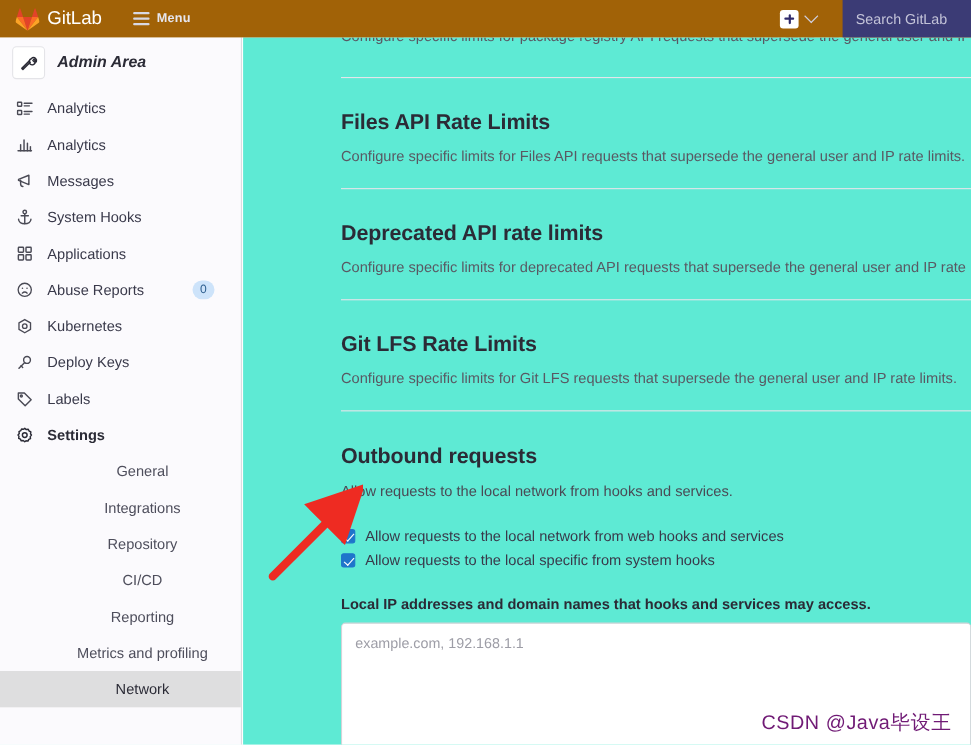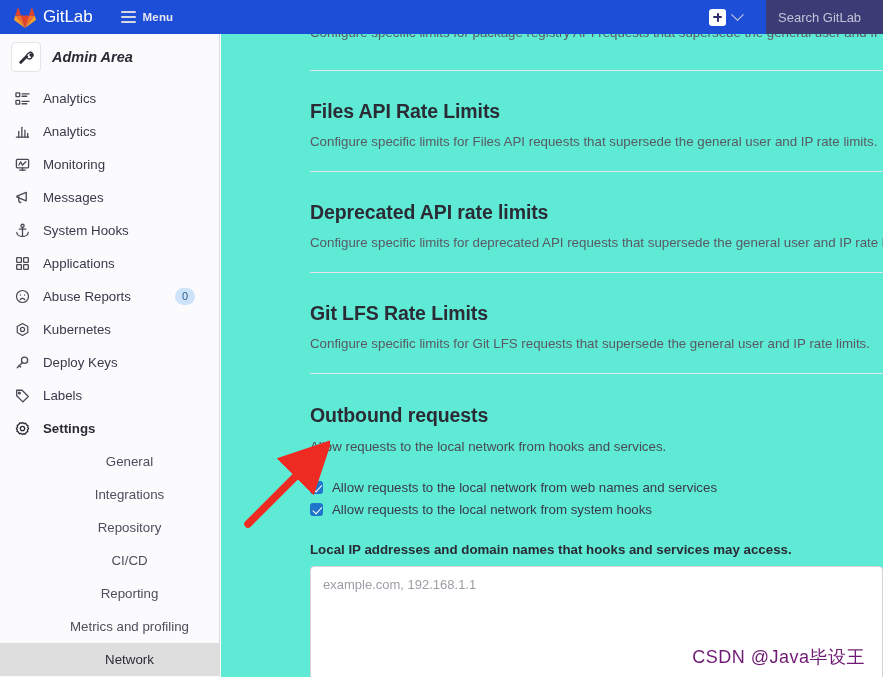--- a/index.html
+++ b/index.html
@@ -19,21 +19,21 @@
     height: 677px;
     overflow: hidden;
   }
 
   
   .topbar {
     position: absolute;
     top: 0; left: 0;
     width: 883px;
     height: 34px;
-    background: #1d4ed8;
+    background: #a16207;
     display: flex;
     align-items: center;
     z-index: 30;
   }
   .gl-logo-wrap {
     display: flex;
     align-items: center;
     margin-left: 14px;
     gap: 7px;
   }
@@ -367,33 +367,20 @@
             <line x1="1.5" y1="14" x2="14.5" y2="14"></line>
             <line x1="4" y1="14" x2="4" y2="8"></line>
               <line x1="7.3" y1="14" x2="7.3" y2="3.5"></line>
             <line x1="10.6" y1="14" x2="10.6" y2="6.5"></line>
               <line x1="13.5" y1="14" x2="13.5" y2="10"></line>
           </svg>
         </span>
         <span class="nv-lbl">Analytics</span>
       </div>
 
-      <div class="nav-item">
-        <span class="nv-ico">
-          <svg width="15" height="15" viewBox="0 0 16 16" fill="none" stroke="#4a4a55" stroke-width="1.4" stroke-linecap="round" stroke-linejoin="round">
-            <rect x="1.5" y="2.5" width="13" height="9" rx="1"></rect>
-            <line x1="5" y1="14" x2="11" y2="14"></line>
-              <line x1="8" y1="11.5" x2="8" y2="14"></line>
-            <line x1="4.2" y1="8.5" x2="6" y2="5.5"></line>
-              <line x1="6" y1="5.5" x2="8" y2="8.5"></line>
-              <line x1="8" y1="8.5" x2="11.5" y2="5"></line>
-          </svg>
-        </span>
-        <span class="nv-lbl">Monitoring</span>
-      </div>
 
       <div class="nav-item">
         <span class="nv-ico">
           <svg width="15" height="15" viewBox="0 0 16 16" fill="none" stroke="#4a4a55" stroke-width="1.4" stroke-linejoin="round" stroke-linecap="round">
             <path d="M2 6.5l10-4v9l-10-4z"></path>
               <path d="M4 7.2V11c0 1.3 1 2.3 2.2 2.3"></path>
           </svg>
         </span>
         <span class="nv-lbl">Messages</span>
       </div>
@@ -527,25 +514,25 @@
       </div>
       <div class="hr"></div>
 
       <div class="section" style="margin-top:30px;">
         <div class="sec-title">Outbound requests</div>
         <div class="ob-desc">Allow requests to the local network from hooks and services.</div>
 
         <div class="chk-group">
           <div class="chk-row">
             <span class="chk-box"></span>
-            <span class="chk-lbl">Allow requests to the local network from web names and services</span>
+            <span class="chk-lbl">Allow requests to the local network from web hooks and services</span>
           </div>
           <div class="chk-row">
             <span class="chk-box"></span>
-            <span class="chk-lbl">Allow requests to the local network from system hooks</span>
+            <span class="chk-lbl">Allow requests to the local specific from system hooks</span>
           </div>
         </div>
 
         <div class="field-label">Local IP addresses and domain names that hooks and services may access.</div>
         <textarea class="ta" placeholder="example.com, 192.168.1.1" style=""></textarea>
       </div>
 
     </div>
   </div>
 

